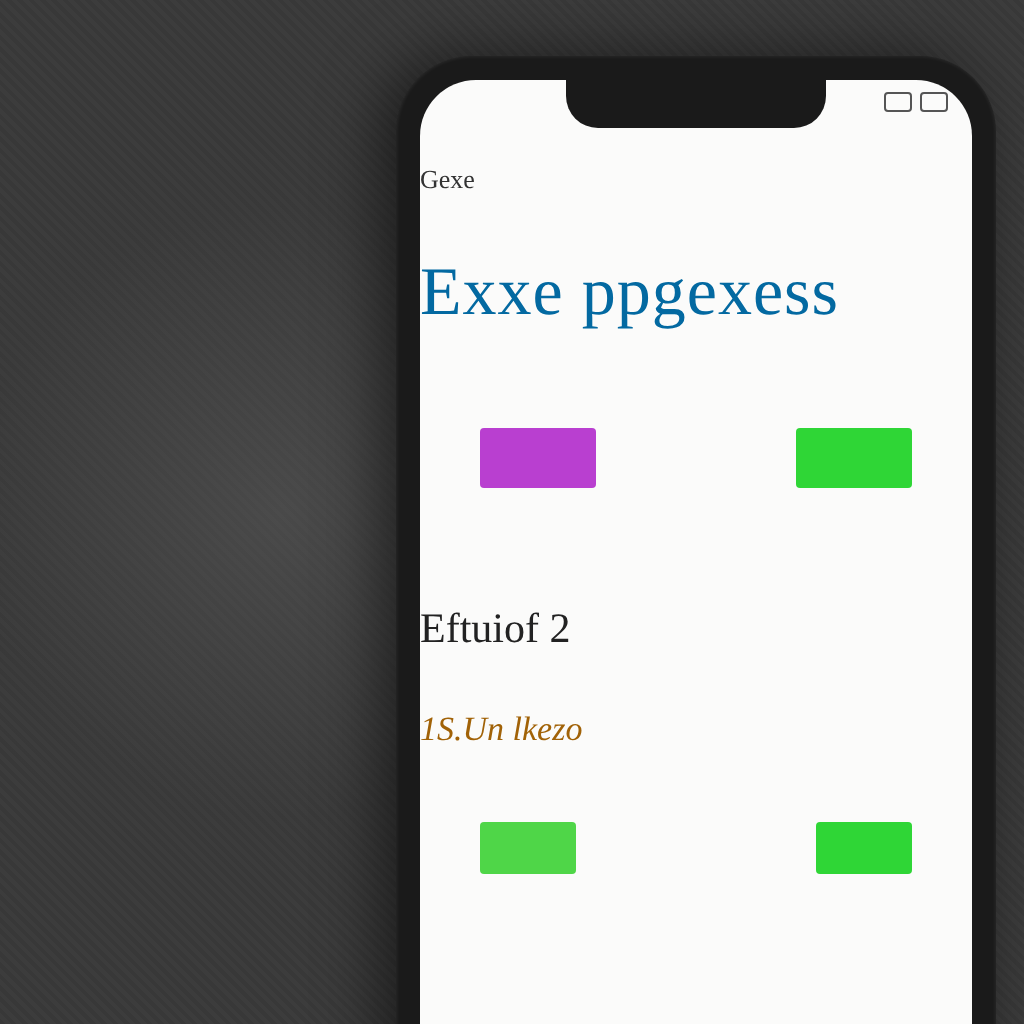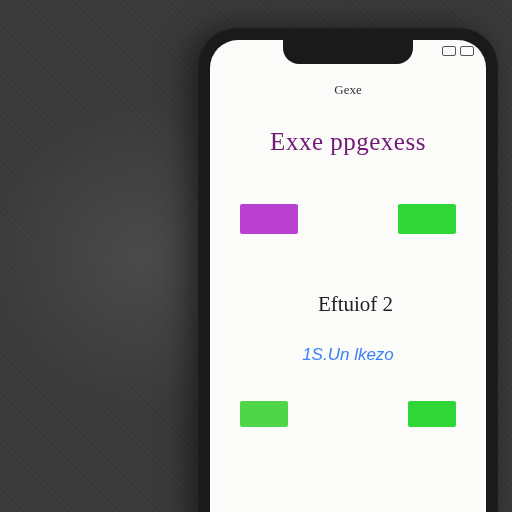--- a/index.html
+++ b/index.html
@@ -61,34 +61,34 @@
       z-index: 5;
     }
     .status-icon {
       width: 14px;
       height: 10px;
       border: 1px solid #555;
       border-radius: 2px;
     }
     .content {
       padding-top: 42px;
-      text-align: center;
+      text-align: left;
       color: #222;
     }
     .brand {
       font-size: 13px;
       line-height: 1.2;
       color: #333;
       margin-bottom: 30px;
       font-family: Georgia, serif;
     }
     .heading {
-      font-size: 25px;
+      font-size: 34px;
       font-weight: 500;
-      color: #701a75;
+      color: #0369a1;
       margin-bottom: 48px;
       font-family: Georgia, serif;
       letter-spacing: 0.5px;
     }
     .blocks-row {
       display: flex;
       justify-content: space-between;
       padding: 0 30px;
       margin-bottom: 58px;
     }
@@ -97,27 +97,26 @@
       height: 30px;
       border-radius: 2px;
     }
     .block.purple { background: #b93fd0; }
     .block.green { background: #2fd636; }
     .subheading {
       font-size: 21px;
       color: #222;
       margin-bottom: 28px;
       font-family: Georgia, serif;
-      margin-left: 15px;
     }
     .small-text {
       font-size: 17px;
-      color: #3b82f6;
+      color: #a16207;
       font-style: italic;
-      font-family: Liberation Sans, sans-serif;
+      font-family: Liberation Serif, serif;
       margin-bottom: 36px;
     }
     .bottom-row {
       display: flex;
       justify-content: space-between;
       padding: 0 30px;
     }
     .block.small {
       width: 48px;
       height: 26px;

